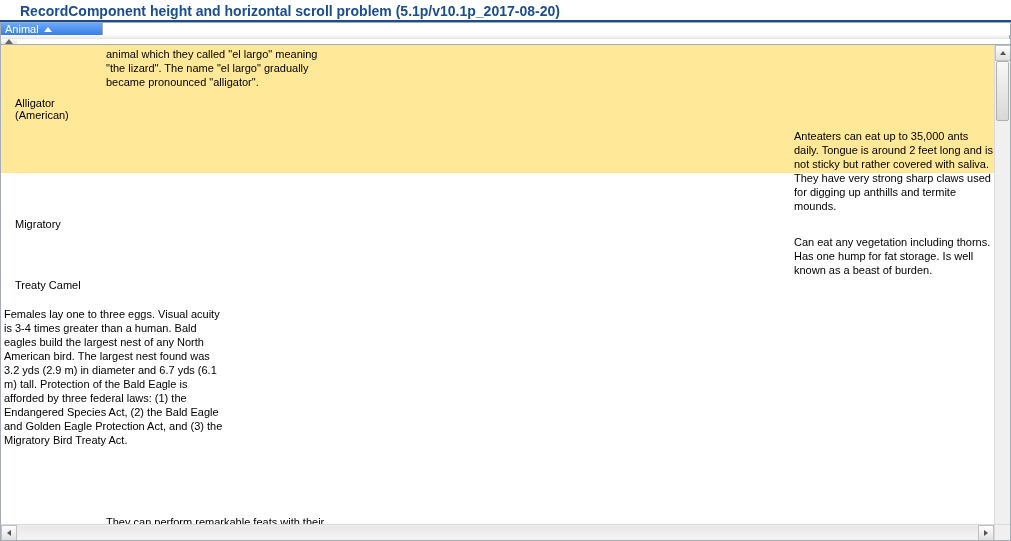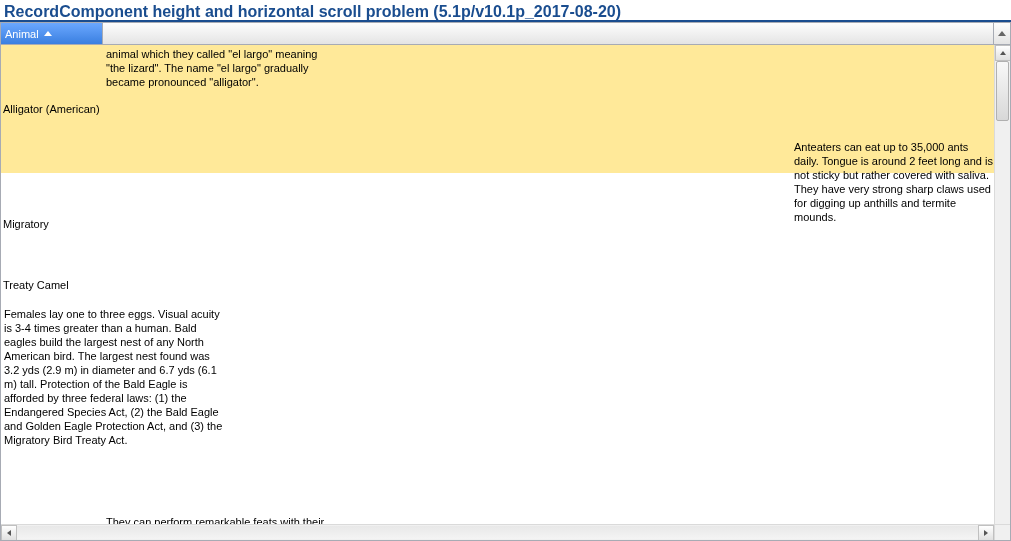--- a/index.html
+++ b/index.html
@@ -1,19 +1,19 @@
 <!DOCTYPE html>
 <html><head>
 <meta charset="utf-8">
 <style>
 * { box-sizing: border-box; margin: 0; padding: 0; }
 body { font-family: Arial, Helvetica, sans-serif; font-size: 11px; color: #000; background: #fff; width: 1011px; height: 541px; overflow: hidden; position: relative; }
-.title-bar { height: 22px; border-bottom: 2px solid #1a4d8f; padding: 3px 4px; font-size: 16px; font-weight: bold; color: #1a4d8f; }
+.title-bar { height: 22px; border-bottom: 2px solid #1a4d8f; padding: 3px 20px; font-size: 14px; font-weight: bold; color: #1a4d8f; }
 .grid-wrap { position: absolute; left: 0; top: 22px; right: 0; bottom: 0; border: 1px solid #a7abb4; display: flex; flex-direction: column; }
-.header-row { height: 22px; display: flex; border-bottom: 1px solid #a7abb4; }
+.header-row { height: 22px; display: flex; border-bottom: 1px solid #a7abb4; flex-direction: column; }
 .hcell-animal { width: 102px; background: linear-gradient(#6ba8ff, #3a7fe0); color: #fff; display: flex; align-items: center; padding: 0 4px; font-size: 11px; border-right: 1px solid #a7abb4; position: relative; }
 .sort-arrow { width: 0; height: 0; border-left: 4px solid transparent; border-right: 4px solid transparent; border-bottom: 5px solid #fff; margin-left: 5px; display: inline-block; }
 .hcell-rest { flex: 1; background: linear-gradient(#fdfdfd, #e4e4e4); border-right: 1px solid #a7abb4; }
 .hcell-corner { width: 16px; background: linear-gradient(#fdfdfd, #e4e4e4); display: flex; align-items: center; justify-content: center; }
 .tri-up { width: 0; height: 0; border-left: 4px solid transparent; border-right: 4px solid transparent; border-bottom: 5px solid #666; }
 .body-area { flex: 1; position: relative; overflow: hidden; }
 .body-scroll { position: absolute; left: 0; top: 0; right: 16px; bottom: 16px; overflow: hidden; }
 .vscroll { position: absolute; right: 0; top: 0; width: 16px; bottom: 16px; background: #f0f0f0; border-left: 1px solid #dadada; }
 .vscroll-btn { width: 16px; height: 16px; background: linear-gradient(#fff,#e0e0e0); border: 1px solid #c0c0c0; display: flex; align-items: center; justify-content: center; position: absolute; }
 .vscroll-btn.top { top: 0; }
@@ -22,21 +22,21 @@
 .hscroll-btn { width: 16px; height: 16px; background: linear-gradient(#fff,#e0e0e0); border: 1px solid #c0c0c0; display: flex; align-items: center; justify-content: center; position: absolute; }
 .hscroll-btn.left { left: 0; }
 .hscroll-btn.right { right: 0; }
 .hscroll-track { position: absolute; left: 16px; right: 16px; top: 1px; bottom: 1px; background: linear-gradient(#e8e8e8,#f4f4f4); }
 .corner-box { position: absolute; right: 0; bottom: 0; width: 16px; height: 16px; background: #f0f0f0; border-left: 1px solid #dadada; border-top: 1px solid #dadada; }
 .tri-sm-up { width:0;height:0;border-left:3px solid transparent;border-right:3px solid transparent;border-bottom:4px solid #555; }
 .tri-sm-left { width:0;height:0;border-top:3px solid transparent;border-bottom:3px solid transparent;border-right:4px solid #555; }
 .tri-sm-right { width:0;height:0;border-top:3px solid transparent;border-bottom:3px solid transparent;border-left:4px solid #555; }
 .rowblock { position: absolute; left: 0; width: 1300px; display: flex; }
 .rowblock.sel { background: #ffe999; }
-.cell-animal { width: 102px; padding: 2px 2px; font-size: 11px; flex: 0 0 102px; display:flex; align-items:center; }
+.cell-animal { width: 102px; padding: 2px 14px; font-size: 11px; flex: 0 0 102px; display:flex; align-items:center; }
 .cell-desc { width: 230px; padding: 2px 3px; font-size: 11px; line-height: 14px; }
 .float-desc { position: absolute; font-size: 11px; line-height: 14px; }
 </style>
 </head>
 <body>
 
 <div class="title-bar">RecordComponent height and horizontal scroll problem (5.1p/v10.1p_2017-08-20)</div>
 
 <div class="grid-wrap">
   <div class="header-row">
@@ -68,21 +68,22 @@
 
       <div class="rowblock" style="top:250px;height:210px;">
         <div class="cell-desc" style="padding-top:12px;">Females lay one to three eggs. Visual acuity is 3-4 times greater than a human. Bald eagles build the largest nest of any North American bird. The largest nest found was 3.2 yds (2.9 m) in diameter and 6.7 yds (6.1 m) tall. Protection of the Bald Eagle is afforded by three federal laws: (1) the Endangered Species Act, (2) the Bald Eagle and Golden Eagle Protection Act, and (3) the Migratory Bird Treaty Act.</div>
       </div>
 
       <div class="rowblock" style="top:460px;height:60px;">
         <div class="cell-animal"></div>
         <div class="cell-desc" style="padding-top:10px;">They can perform remarkable feats with their tails.</div>
       </div>
 
-      <div class="float-desc" style="left:793px;top:95px;width:200px;">Anteaters can eat up to 35,000 ants daily. Tongue is around 2 feet long and is not sticky but rather covered with saliva. They have very strong sharp claws used for digging up anthills and termite mounds.</div>
+      <div class="float-desc" style="left:793px;top:84px;width:200px;">Anteaters can eat up to 35,000 ants daily. Tongue is around 2 feet long and is not sticky but rather covered with saliva. They have very strong sharp claws used for digging up anthills and termite mounds.</div>
+      <div class="float-desc" style="left:793px;top:190px;width:200px;">Can eat any vegetation including thorns. Has one hump for fat storage. Is well known as a beast of burden.</div>
     </div>
 
     <div class="vscroll">
       <div class="vscroll-btn top">
           <span class="tri-sm-up"></span>
         </div>
       <div class="vscroll-thumb"></div>
     </div>
     <div class="hscroll">
       <div class="hscroll-btn left">

